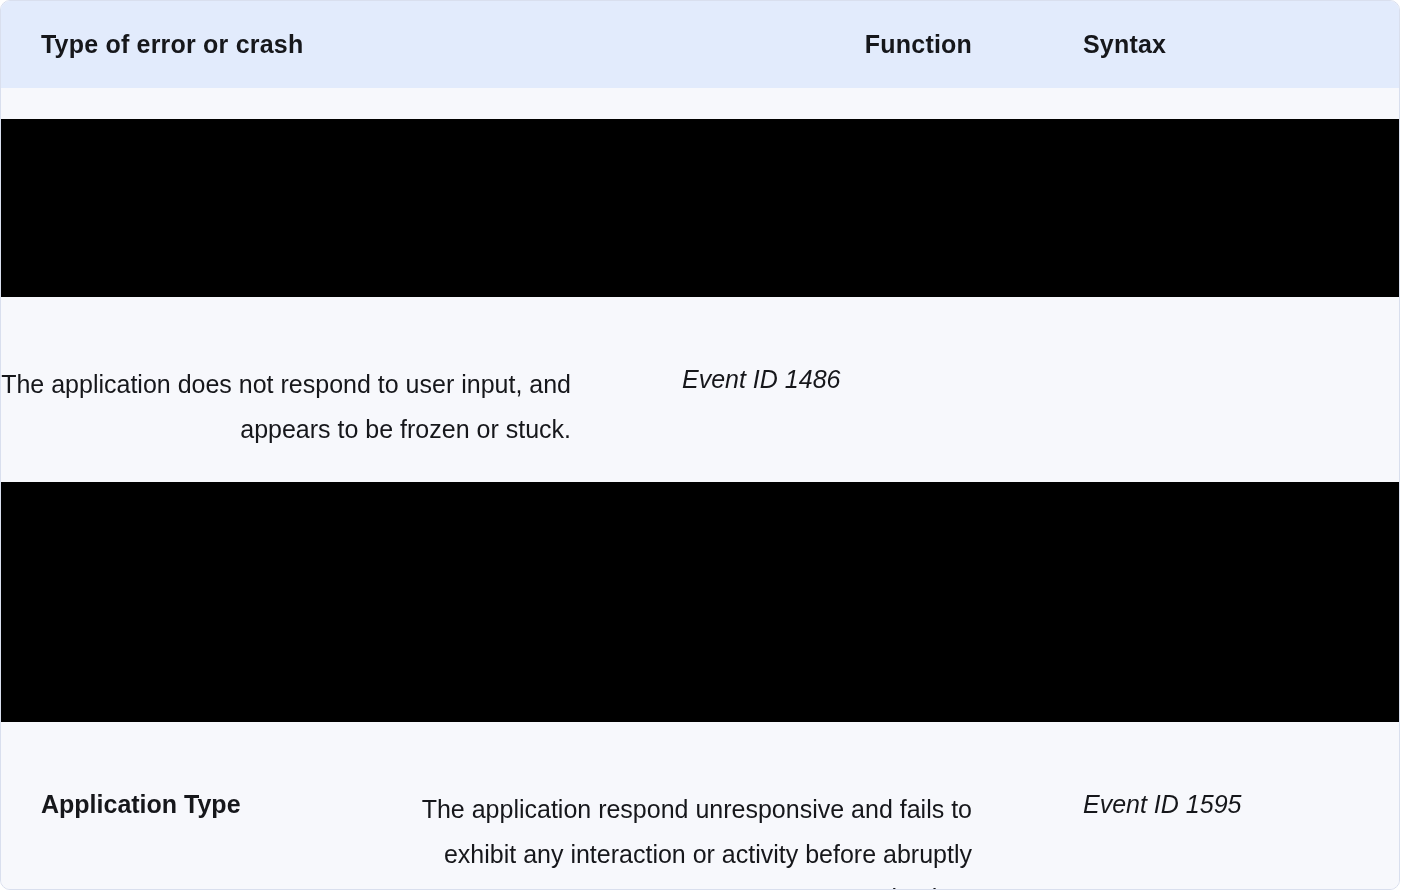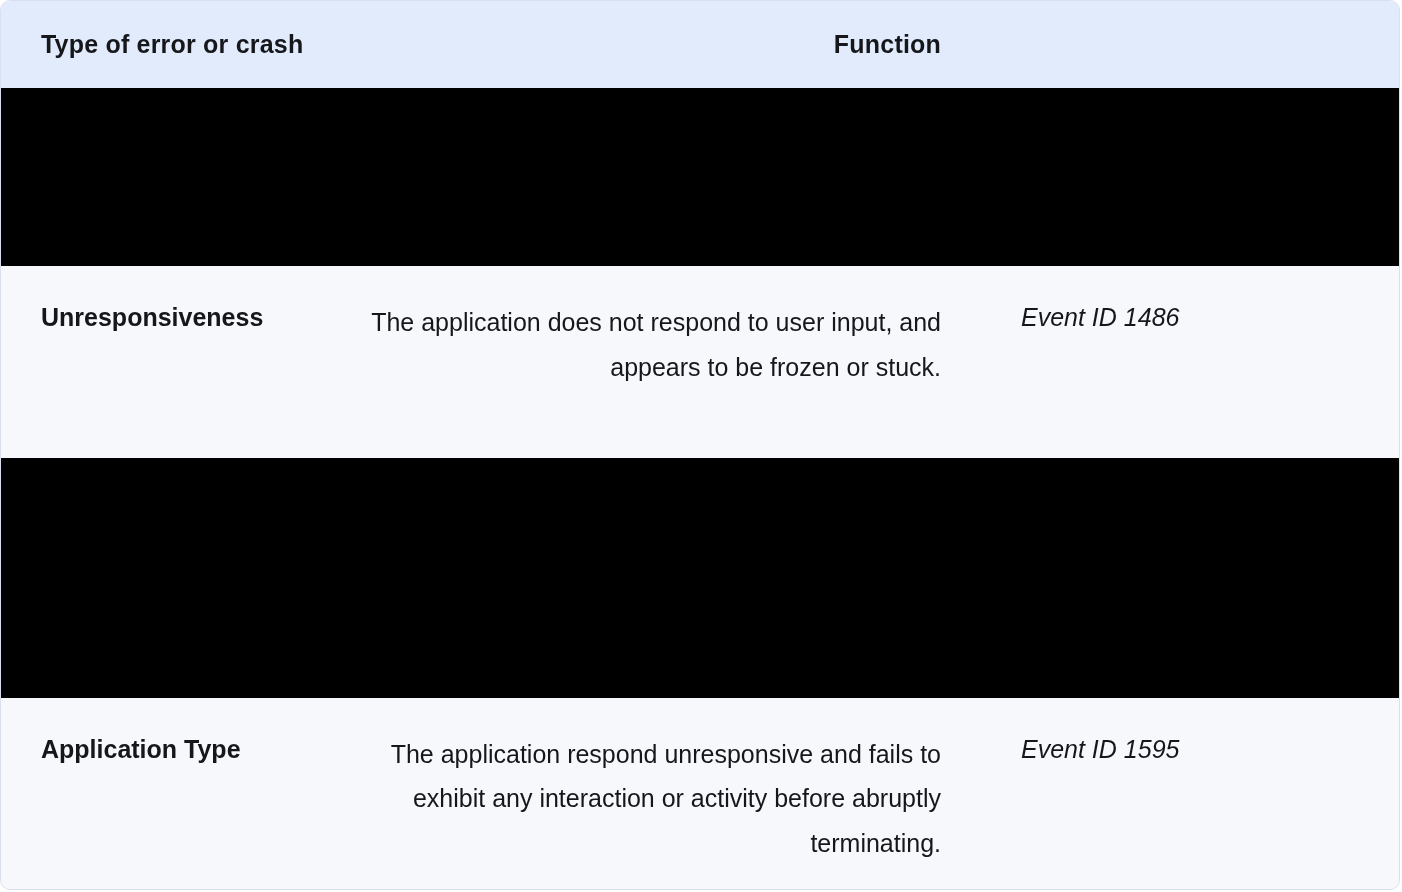--- a/index.html
+++ b/index.html
@@ -1,15 +1,15 @@
 <!DOCTYPE html>
 <html><head>
 <meta charset="utf-8">
 <style>
-  * { margin: 0; padding: 0; box-sizing: border-box; }
+  * { margin: 0; padding: 0; box-sizing: border-box; gap: 31px; }
   html, body {
     width: 1402px;
     height: 892px;
     font-family: "Liberation Sans", sans-serif;
     background: #ffffff;
   }
   .doc-table {
     width: 1400px;
     height: 890px;
     border: 1px solid #d9dfee;
@@ -67,26 +67,26 @@
   }
 </style>
 </head>
 <body>
 
 <div class="doc-table">
 
   <div class="row header-row">
     <div class="header-cell col-type">Type of error or crash</div>
     <div class="header-cell col-func">Function</div>
+    <div class="header-cell col-syntax">Syntax</div>
   </div>
 
   <div class="row redacted-row redacted-1"></div>
 
   <div class="row data-row">
-    <div class="cell cell-type col-type">Unresponsiveness</div>
     <div class="cell cell-func col-func">The application does not respond to user input, and appears to be frozen or stuck.</div>
     <div class="cell cell-syntax col-syntax">Event ID 1486</div>
   </div>
 
   <div class="row redacted-row redacted-2"></div>
 
   <div class="row data-row">
     <div class="cell cell-type col-type">Application Type</div>
     <div class="cell cell-func col-func">The application respond unresponsive and fails to exhibit any interaction or activity before abruptly terminating.</div>
     <div class="cell cell-syntax col-syntax">Event ID 1595</div>

